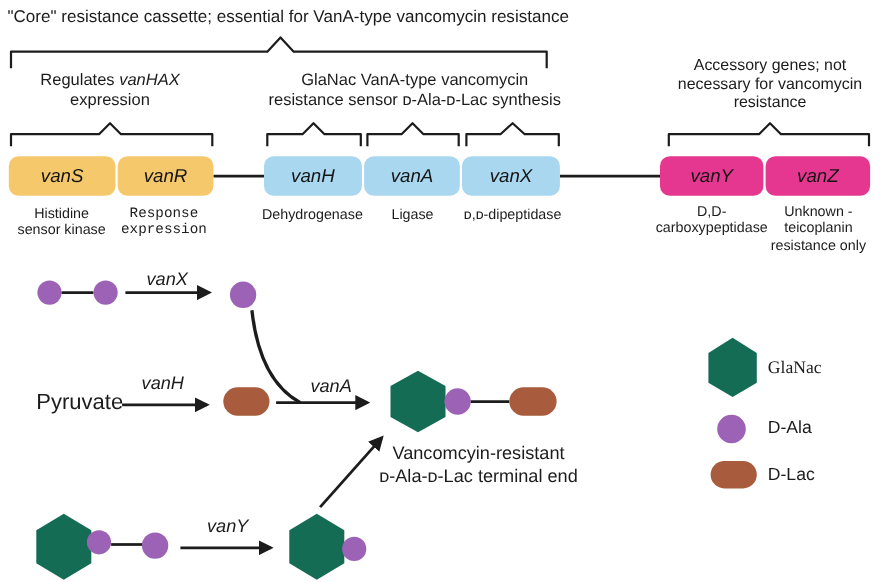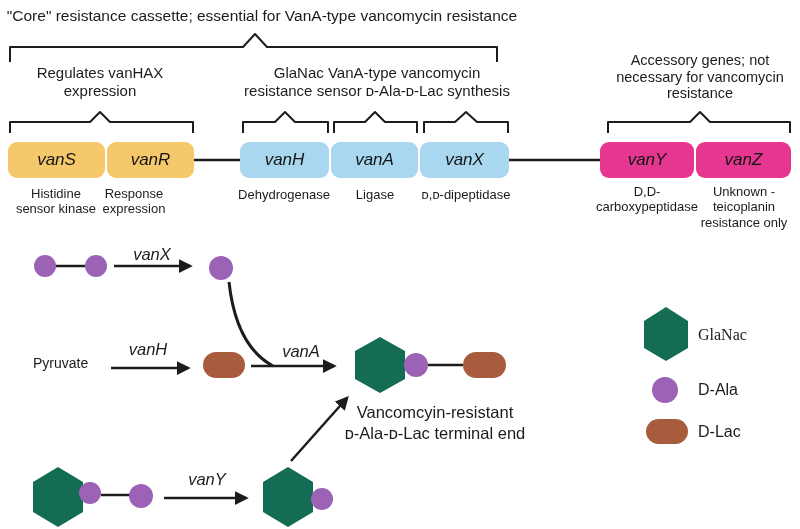--- a/index.html
+++ b/index.html
@@ -3,36 +3,36 @@
 <meta charset="utf-8">
 <style>
   html,body{margin:0;padding:0;background:#fff;}
   .stage{
     position:relative;width:800px;height:529px;background:#ffffff;overflow:hidden;
     font-family:"Liberation Sans","DejaVu Sans",sans-serif;color:#1c1c1c;
   }
   .lay{position:absolute;left:0;top:0;}
   .txt{position:absolute;text-align:center;line-height:1.22;}
   .nowrap{white-space:nowrap;}
-  .it{}
+  .it{font-style:italic;}
   .title{font-size:15.5px;}
   .anno{font-size:15px;}
   .anno-sm{font-size:14.5px;line-height:1.15;}
   .ln{display:block;}
   .gene-box{
     position:absolute;top:142px;height:36px;border-radius:9px;
     display:flex;align-items:center;justify-content:center;
     font-style:italic;font-size:17px;font-weight:500;color:#141414;
   }
   .gene-yellow{background:#F6C86C;}
   .gene-blue{background:#A8D7EF;}
   .gene-pink{background:#E5378F;}
   .fn{position:absolute;text-align:center;font-size:13px;line-height:1.18;color:#1c1c1c;}
   .rxn{position:absolute;text-align:center;font-style:italic;font-size:16.5px;}
-  .plain{position:absolute;font-size:14px;}
+  .plain{position:absolute;font-size:20px;}
   .cap{position:absolute;text-align:center;font-size:16.5px;line-height:1.3;}
   .leg{position:absolute;font-size:16px;}
 </style>
 </head>
 <body>
 
 <div class="stage">
 
   <svg class="lay" width="800" height="529" viewBox="0 0 800 529">
     <defs>
@@ -121,21 +121,21 @@
       <span>vanY</span>
     </div>
   <div class="gene-box gene-pink" style="left:696px;width:95px;">
       <span>vanZ</span>
     </div>
 
   <div class="fn" style="left:56px;top:186px;width:130px;transform:translateX(-50%);">
     <span class="ln">Histidine</span>
       <span class="ln">sensor kinase</span>
   </div>
-  <div class="fn" style="left:134px;top:186px;width:110px;transform:translateX(-50%);">
+  <div class="fn" style="left:149px;top:186px;width:110px;transform:translateX(-50%);font-family:Liberation Mono, monospace;">
     <span class="ln">Response</span>
       <span class="ln">expression</span>
   </div>
   <div class="fn" style="left:284px;top:187px;width:120px;transform:translateX(-50%);">
     <span class="ln">Dehydrogenase</span>
   </div>
   <div class="fn" style="left:375px;top:187px;width:90px;transform:translateX(-50%);">
     <span class="ln">Ligase</span>
   </div>
   <div class="fn" style="left:466px;top:187px;width:120px;transform:translateX(-50%);">

